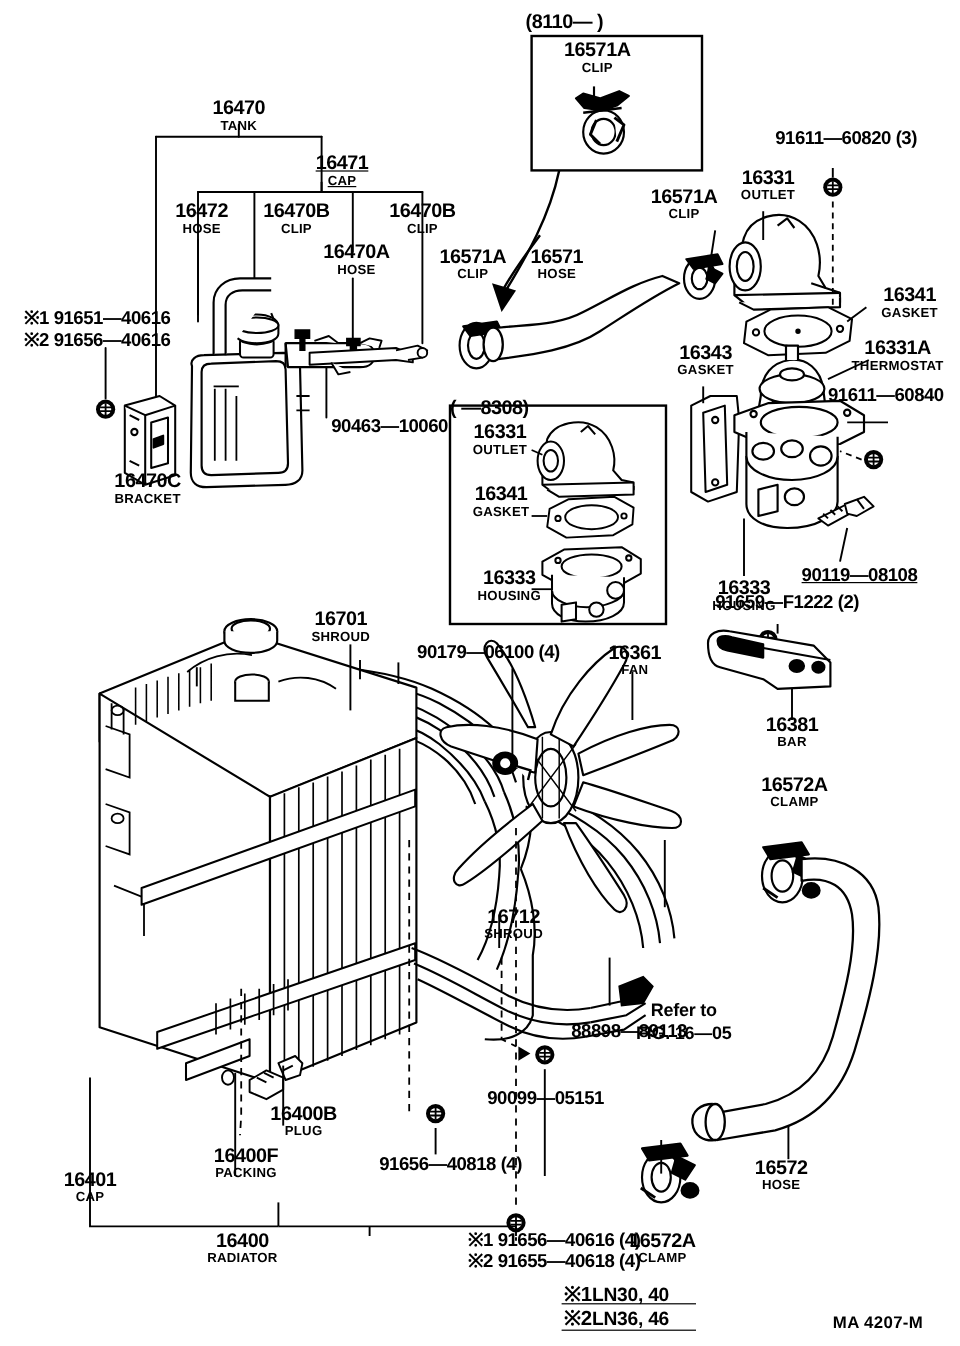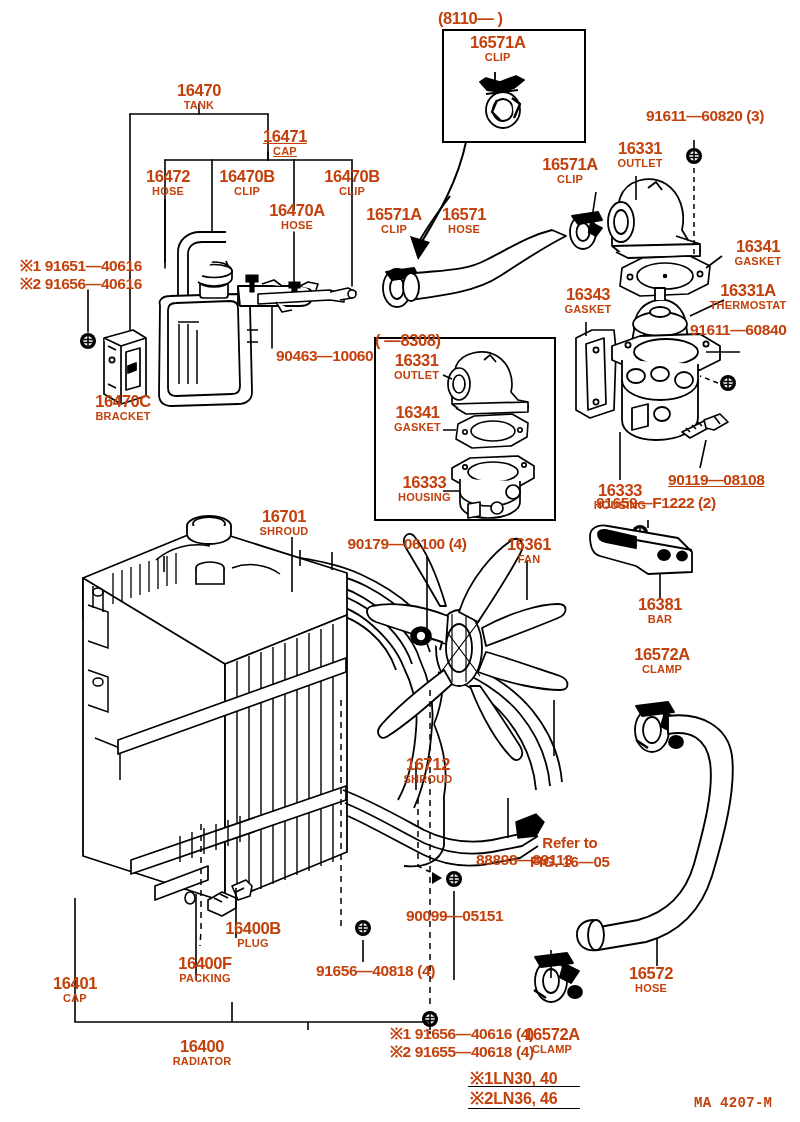--- a/index.html
+++ b/index.html
@@ -10,21 +10,21 @@
   }
   #page{
     position:relative;
     width:800px;height:1122px;
     background:#ffffff;
     overflow:hidden;
   }
   svg#art{position:absolute;left:0;top:0;width:800px;height:1122px;}
   .lbl{
     position:absolute;
-    color:#c2410c;
+    color:#000000;
     font-weight:bold;
     line-height:1.0;
     white-space:nowrap;
     letter-spacing:-0.2px;
   }
   .num{font-size:16.5px;font-weight:bold;letter-spacing:-0.4px;}
   .sub{font-size:11px;font-weight:bold;letter-spacing:0.2px;display:block;margin-top:1px;}
   .ctr{text-align:center;}
   .lft{text-align:center;}
   .refer{font-size:15px;font-weight:bold;line-height:1.25;letter-spacing:-0.2px;}
@@ -663,21 +663,21 @@
   <span class="sub">CAP</span>
 </div>
 <div class="lbl ctr" style="left:164px;top:955px;width:82px;">
   <span class="num">16400F</span>
   <span class="sub">PACKING</span>
 </div>
 <div class="lbl ctr" style="left:212px;top:920px;width:82px;">
   <span class="num">16400B</span>
   <span class="sub">PLUG</span>
 </div>
-<div class="lbl ctr" style="left:128px;top:1026px;width:148px;margin-top:12px;">
+<div class="lbl ctr" style="left:128px;top:1026px;width:148px;">
   <span class="num">16400</span>
   <span class="sub">RADIATOR</span>
 </div>
 <div class="lbl lft" style="left:316px;top:963px;">
   <span class="mk">91656—40818 (4)</span>
 </div>
 <div class="lbl lft" style="left:390px;top:1026px;">
   <span class="mk">※1 91656—40616 (4)</span>
 </div>
 <div class="lbl lft" style="left:390px;top:1044px;">
@@ -694,17 +694,17 @@
 
 <div class="lbl lft" style="left:470px;top:1070px;">
   <span class="legend"><span class="sq">※1</span><span>LN30, 40</span></span>
 </div>
 <div class="lbl lft" style="left:470px;top:1090px;">
   <span class="legend"><span class="sq">※2</span><span>LN36, 46</span></span>
 </div>
 <div style="position:absolute;left:468px;top:1086px;width:112px;border-top:1.6px solid #000;"></div>
 <div style="position:absolute;left:468px;top:1108px;width:112px;border-top:1.6px solid #000;"></div>
 
-<div class="lbl lft" style="left:694px;top:1095px;font-family:Liberation Mono, monospace;">
+<div class="lbl lft" style="left:694px;top:1095px;">
   <span class="code">MA 4207-M</span>
 </div>
 
 </div>
 
 </body></html>

